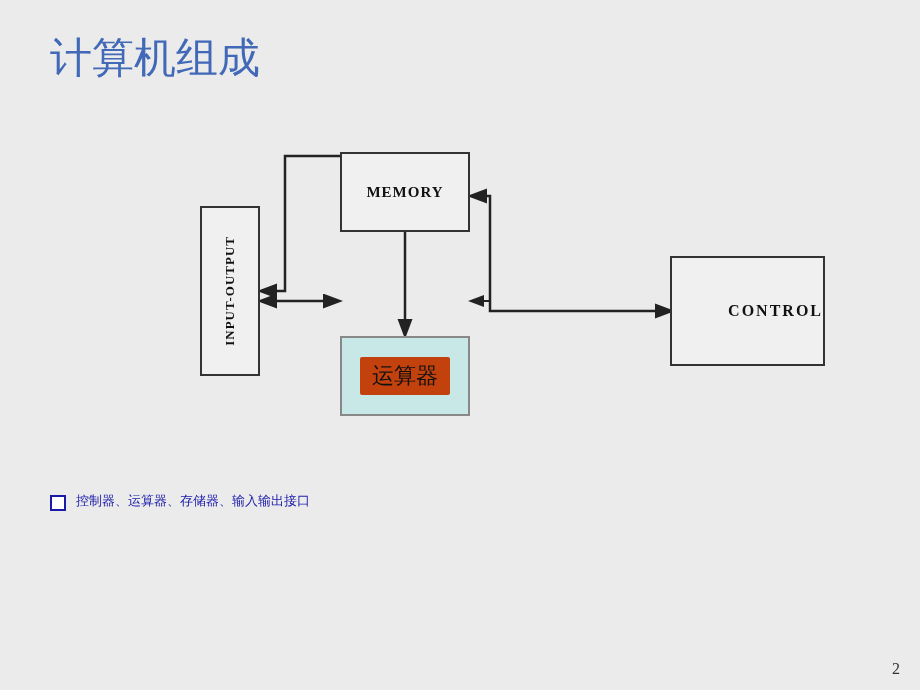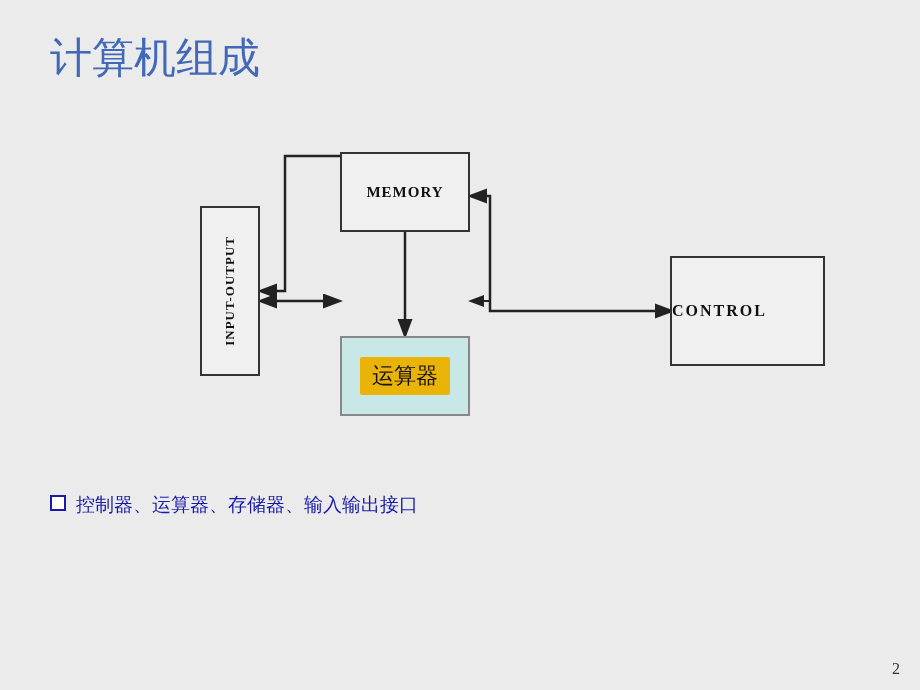--- a/index.html
+++ b/index.html
@@ -96,21 +96,21 @@
     .box-control {
       position: absolute;
       left: 620px;
       top: 150px;
       width: 155px;
       height: 110px;
       border: 2px solid #333;
       background: #f0f0f0;
       display: flex;
       align-items: center;
-      justify-content: flex-start;
+      justify-content: flex-end;
     }
     .box-control-label {
       font-family: 'Times New Roman', serif;
       font-weight: bold;
       font-size: 16px;
       letter-spacing: 2px;
       color: #111;
     }
     
     .arrows-svg {
@@ -122,21 +122,21 @@
       pointer-events: none;
     }
     
     .bullets {
       margin-top: 15px;
     }
     .bullet-item {
       display: flex;
       align-items: flex-start;
       margin-bottom: 8px;
-      font-size: 19px;
+      font-size: 13px;
       color: #1a1aaa;
       font-family: 'SimSun', 'STSong', serif;
       line-height: 1.5;
     }
     .bullet-icon {
       width: 16px;
       height: 16px;
       border: 2px solid #1a1aaa;
       display: inline-block;
       margin-right: 10px;
@@ -193,21 +193,21 @@
 
     <div class="box-memory">
       <span class="box-memory-label">MEMORY</span>
     </div>
 
     <div class="box-io">
       <span class="box-io-label">INPUT-OUTPUT</span>
     </div>
 
     <div class="box-alu">
-      <span class="alu-cyan" style="font-size:22px; color:#111; font-family:'SimSun',serif; background:#eab308; padding:4px 12px;">运算器</span>
+      <span class="alu-cyan" style="font-size:22px; color:#111; font-family:'SimSun',serif; background:#c2410c; padding:4px 12px;">运算器</span>
     </div>
 
     <div class="box-control">
       <span class="box-control-label">CONTROL</span>
     </div>
   </div>
 
   <div class="bullets">
     <div class="bullet-item">
       <span class="bullet-icon"></span>

